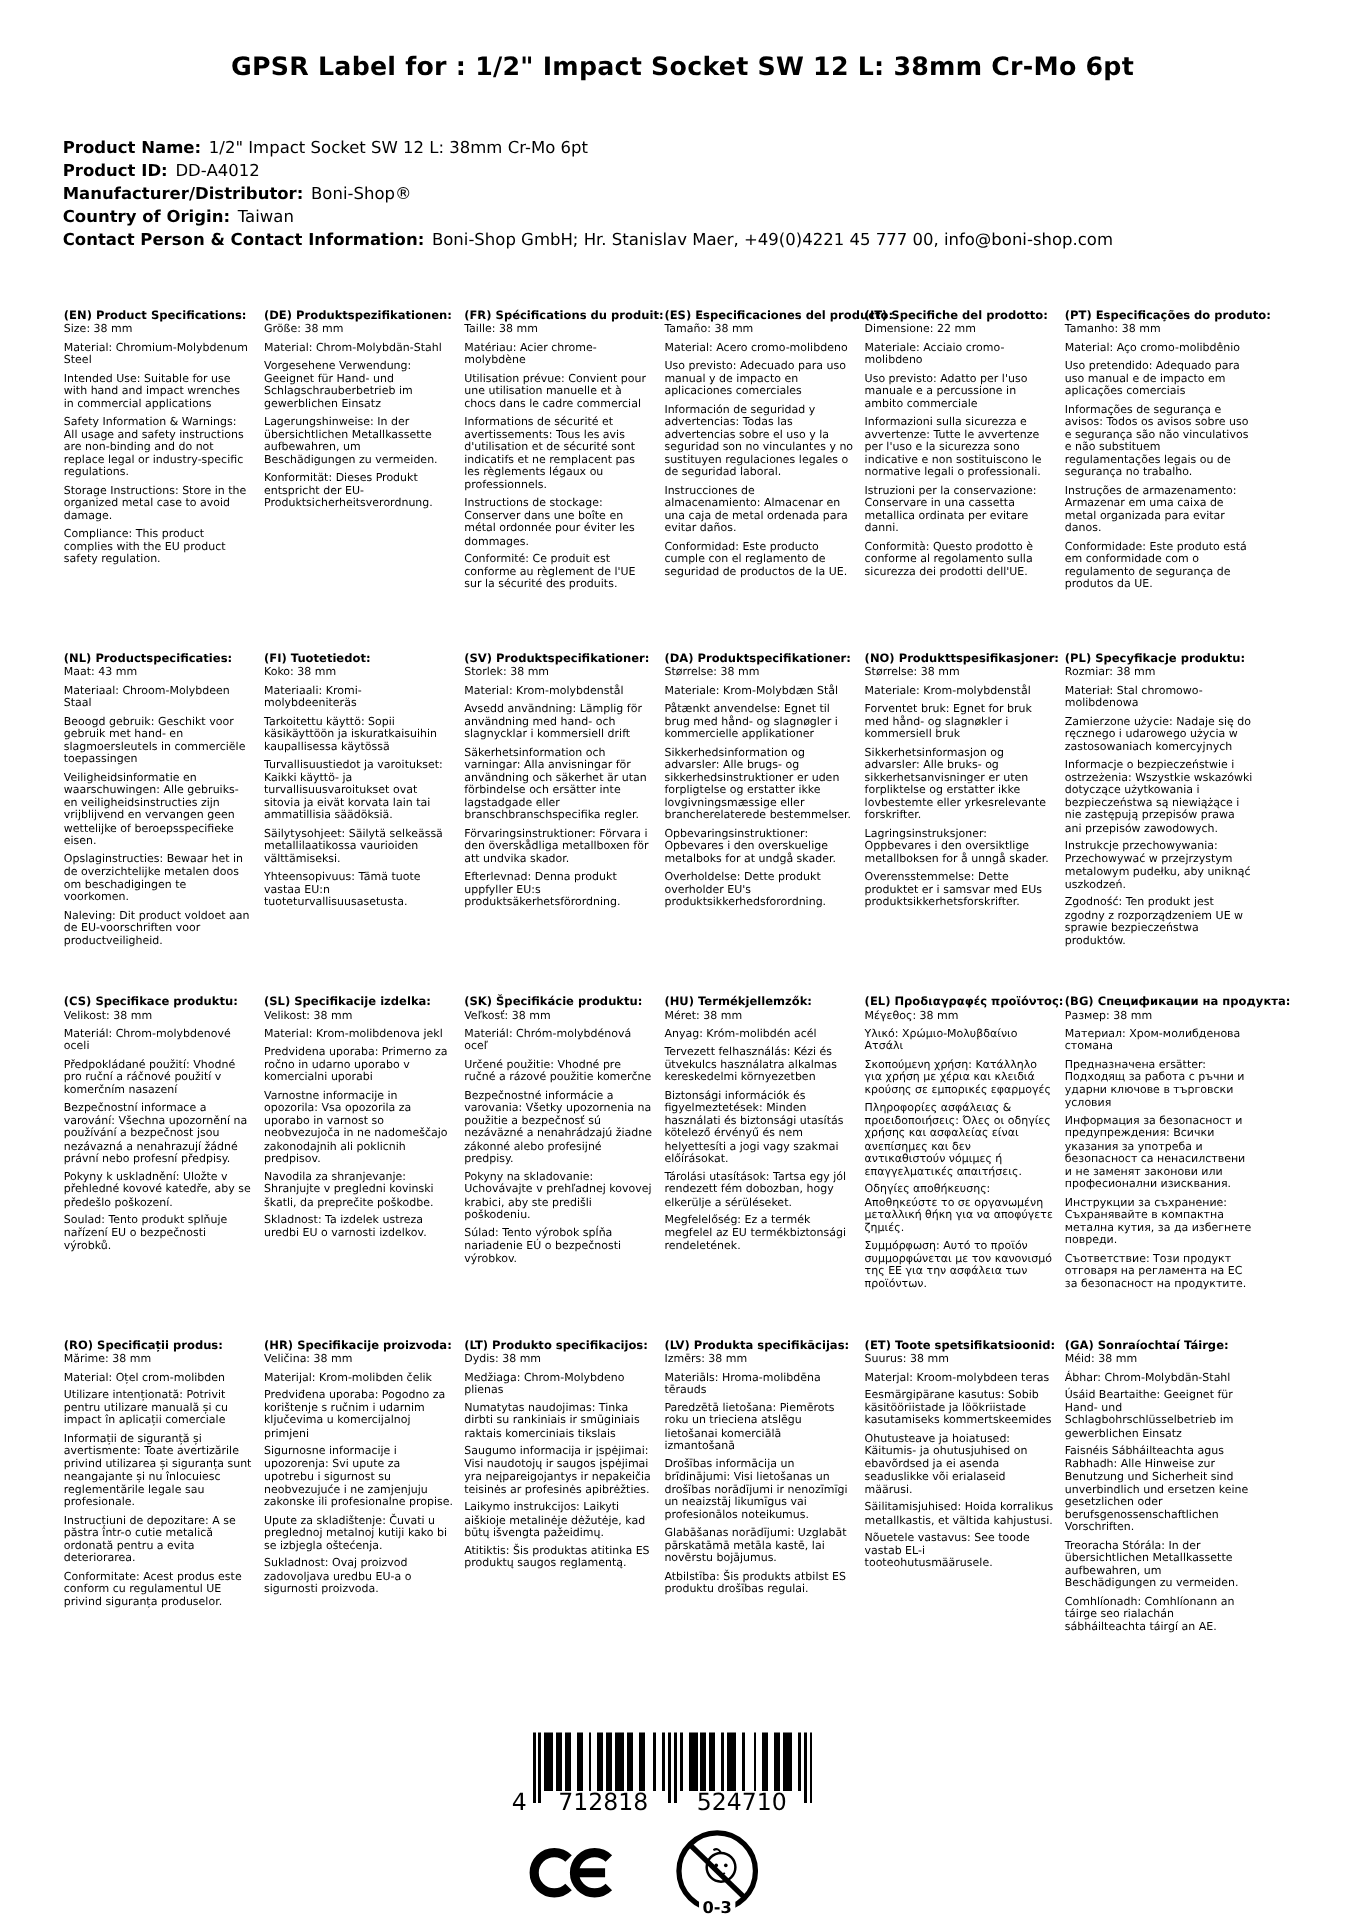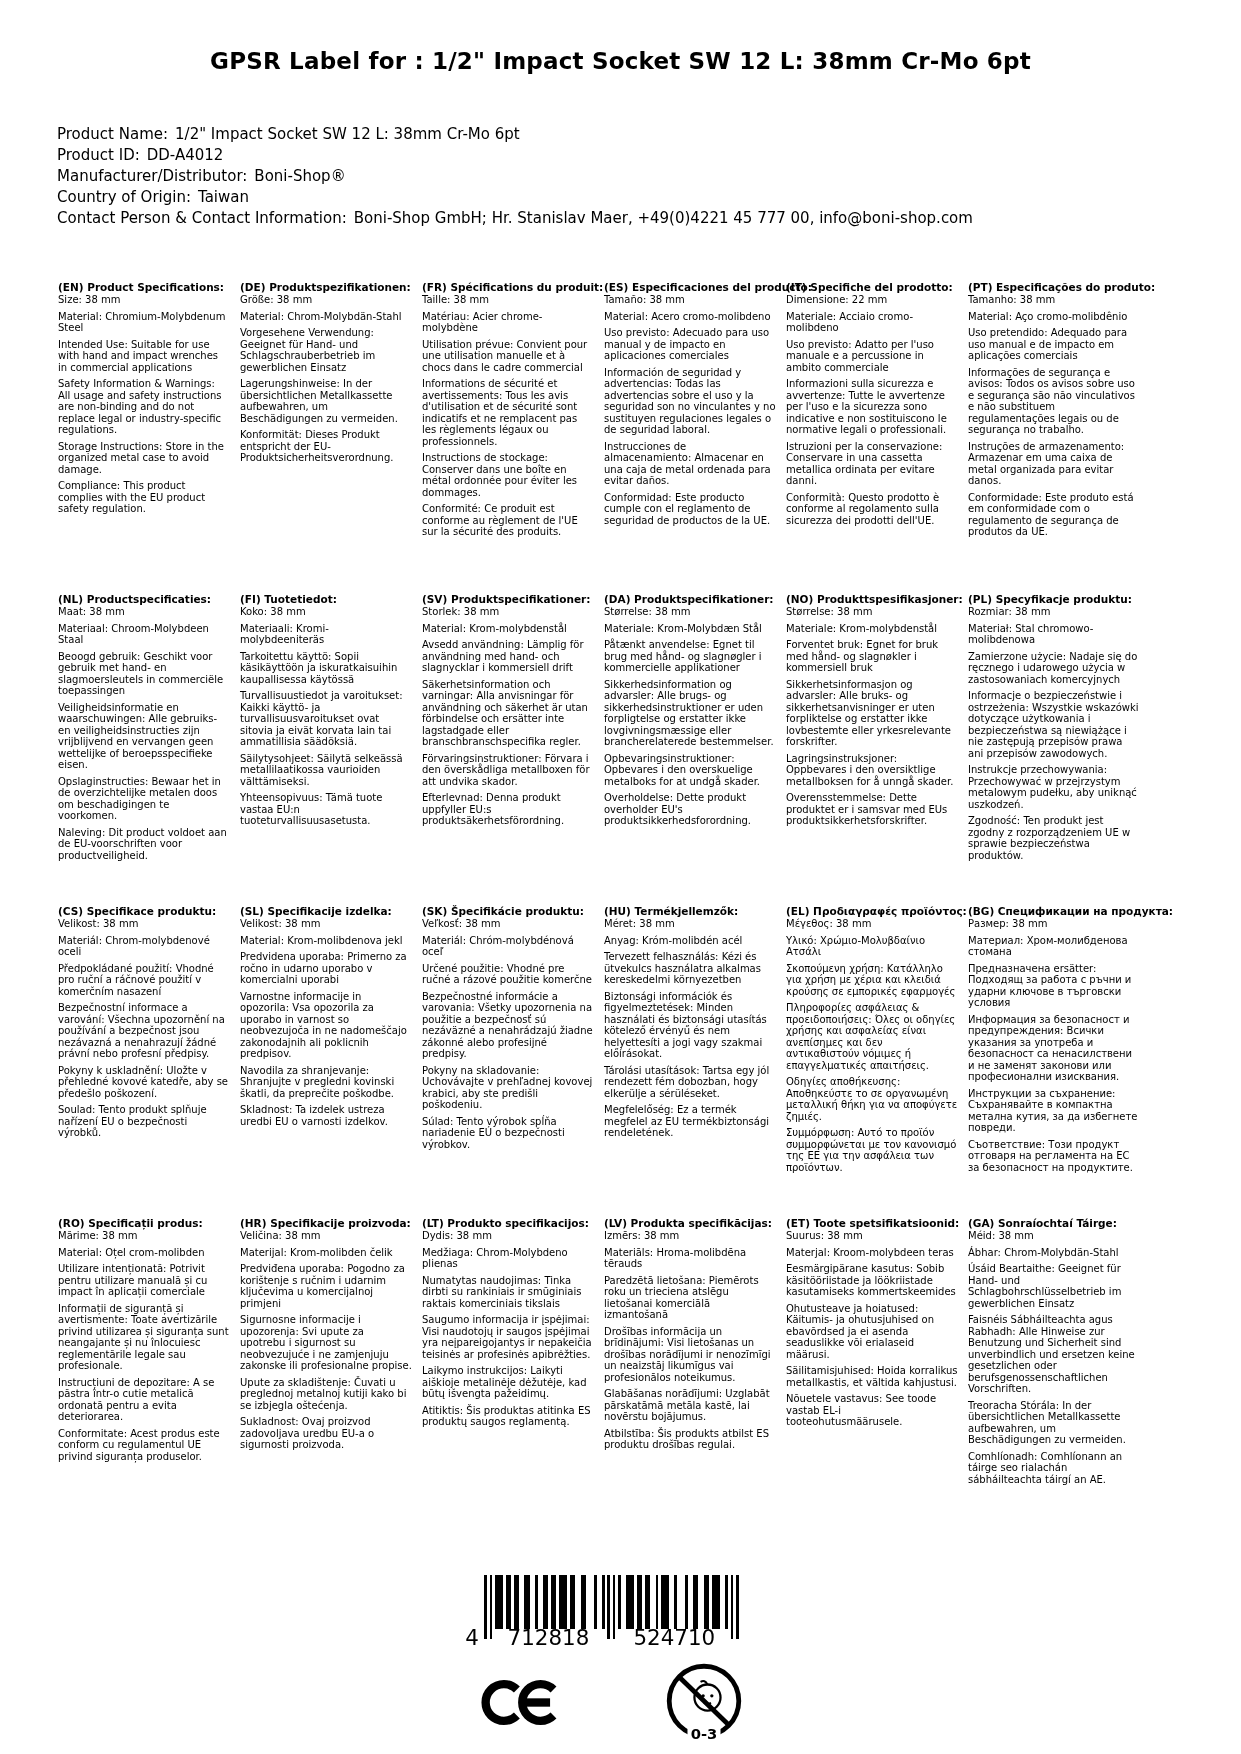--- a/index.html
+++ b/index.html
@@ -11,39 +11,39 @@
     overflow: hidden; position: relative;
   }
   .title {
     margin: 48px 40px 0 40px;
     text-align: center;
     font-size: 23px; font-weight: bold;
     letter-spacing: 0.2px;
   }
   .product-info { margin: 50px 0 0 57px; font-size: 15px; line-height: 21px; }
   .pi-row { white-space: nowrap; }
-  .pi-label { font-weight: normal; margin-right: 7px; text-align: right; }
+  .pi-label { font-weight: bold; margin-right: 7px; text-align: right; }
   .lang-grid {
     margin: 52px 0 0 58px;
     display: grid;
     grid-template-columns: repeat(6, 172px);
     column-gap: 10px;
     grid-auto-rows: 312px;
   }
   .lang-block { height: 312px; overflow: visible; }
   .lang-heading {
     font-size: 10.5px; font-weight: bold; line-height: 12px;
     white-space: nowrap; margin-bottom: 1px;
   }
   .lang-par { margin: 0 0 5px 0; font-size: 10px; line-height: 11.5px; }
   .barcode-wrap { margin: 46px 0 0 452px; width: 300px; }
   .barcode-wrap svg { display: block; }
   .symbols-row {
     margin: 14px 0 0 480px;
-    display: flex; align-items: flex-start; gap: 98px;
+    display: flex; align-items: flex-start; gap: 46px;
   }
   .ce-wrap { margin-top: 16px; }
   .sr-only {
     position: absolute; width: 1px; height: 1px;
     overflow: hidden; clip: rect(0 0 0 0); white-space: nowrap;
   }
 </style>
 </head>
 <body>
 
@@ -106,21 +106,21 @@
       <div class="lang-heading">(PT) Especificações do produto:</div>
       <p class="lang-par">Tamanho: 38 mm</p>
       <p class="lang-par">Material: Aço cromo-molibdênio</p>
       <p class="lang-par">Uso pretendido: Adequado para uso manual e de impacto em aplicações comerciais</p>
       <p class="lang-par">Informações de segurança e avisos: Todos os avisos sobre uso e segurança são não vinculativos e não substituem regulamentações legais ou de segurança no trabalho.</p>
       <p class="lang-par">Instruções de armazenamento: Armazenar em uma caixa de metal organizada para evitar danos.</p>
       <p class="lang-par">Conformidade: Este produto está em conformidade com o regulamento de segurança de produtos da UE.</p>
     </div>
     <div class="lang-block">
       <div class="lang-heading">(NL) Productspecificaties:</div>
-      <p class="lang-par">Maat: 38 mm</p>
+      <p class="lang-par">Maat: 43 mm</p>
       <p class="lang-par">Materiaal: Chroom-Molybdeen Staal</p>
       <p class="lang-par">Beoogd gebruik: Geschikt voor gebruik met hand- en slagmoersleutels in commerciële toepassingen</p>
       <p class="lang-par">Veiligheidsinformatie en waarschuwingen: Alle gebruiks- en veiligheidsinstructies zijn vrijblijvend en vervangen geen wettelijke of beroepsspecifieke eisen.</p>
       <p class="lang-par">Opslaginstructies: Bewaar het in de overzichtelijke metalen doos om beschadigingen te voorkomen.</p>
       <p class="lang-par">Naleving: Dit product voldoet aan de EU-voorschriften voor productveiligheid.</p>
     </div>
     <div class="lang-block">
       <div class="lang-heading">(FI) Tuotetiedot:</div>
       <p class="lang-par">Koko: 38 mm</p>
       <p class="lang-par">Materiaali: Kromi-molybdeeniteräs</p>

